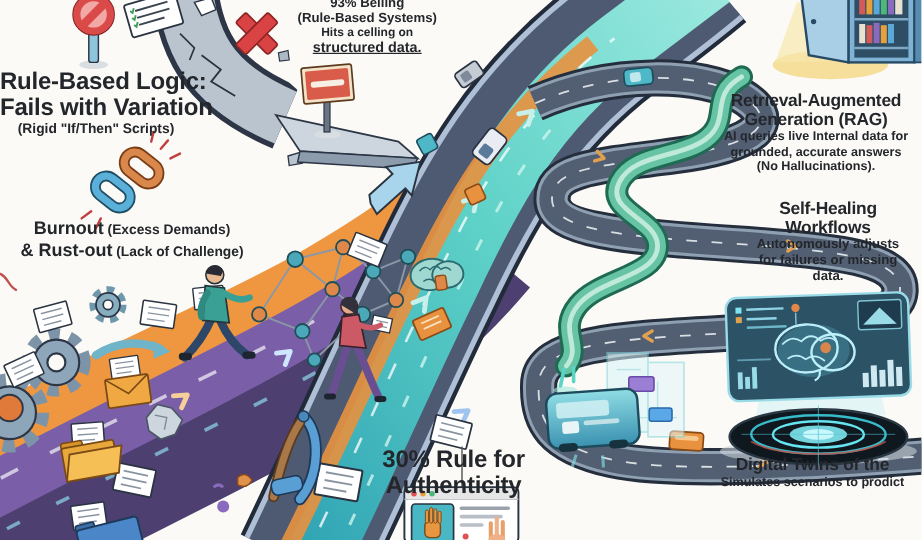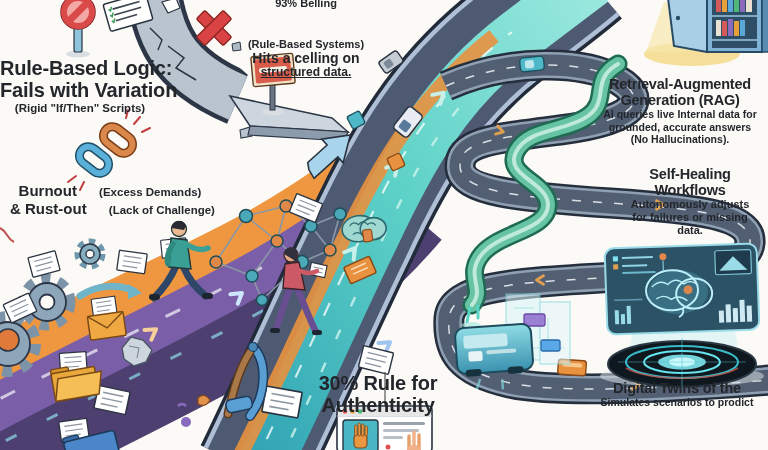--- a/index.html
+++ b/index.html
@@ -5,21 +5,21 @@
   html,body{margin:0;padding:0;}
   #stage{position:relative;width:768px;height:450px;overflow:hidden;background:#fbfaf6;
          font-family:"Liberation Sans",sans-serif;}
   #scene{position:absolute;left:0;top:0;}
   .label{position:absolute;text-align:center;color:#23262b;line-height:1.12;}
   .t-big{font-weight:800;font-size:20px;letter-spacing:-0.2px;}
   .t-big2{font-weight:800;font-size:14.5px;letter-spacing:-0.2px;}
   .t-sub{font-weight:700;font-size:11.5px;}
   .t-body{font-weight:700;font-size:10.5px;line-height:1.18;}
   .t-mix-b{font-weight:800;font-size:15px;}
-  .t-mix-n{font-weight:700;font-size:11.5px;padding-left:19px;}
+  .t-mix-n{font-weight:700;font-size:11.5px;}
   .nowrap{white-space:nowrap;}
 </style>
 </head>
 <body>
 
 <div id="stage">
 
 <svg id="scene" width="768" height="450" viewBox="0 0 768 450">
   <defs>
     <linearGradient id="tealGrad" x1="0" y1="1" x2="1" y2="0">
@@ -452,22 +452,22 @@
 </svg>
 
 <div class="label" style="left:0px;top:57px;width:160px;">
   <div class="t-big nowrap">Rule-Based Logic:</div>
   <div class="t-big nowrap">Fails with Variation</div>
   <div class="t-sub nowrap">(Rigid "If/Then" Scripts)</div>
 </div>
 
 <div class="label" style="left:246px;top:-3px;width:120px;">
   <div class="t-sub nowrap" style="font-size:11px;">93% Belling</div>
-  <div class="t-sub nowrap" style="font-size:11px;margin-top:29px;">(Rule-Based Systems)</div>
-  <div class="t-sub nowrap" style="font-size:14px;">Hits a celling on</div>
+  <div class="t-sub nowrap" style="font-size:11px;">(Rule-Based Systems)</div>
+  <div class="t-sub nowrap" style="font-size:10px;">Hits a celling on</div>
   <div class="t-sub nowrap" style="font-size:12px;text-decoration:underline;">structured data.</div>
 </div>
 
 <div class="label" style="left:10px;top:182px;width:200px;">
   <div class="nowrap"><span class="t-mix-b">Burnout</span><span class="t-mix-n"> (Excess Demands)</span></div>
   <div class="nowrap"><span class="t-mix-b">&amp; Rust-out</span><span class="t-mix-n"> (Lack of Challenge)</span></div>
 </div>
 
 <div class="label" style="left:590px;top:76px;width:180px;">
   <div class="t-big2 nowrap">Retrieval-Augmented</div>

